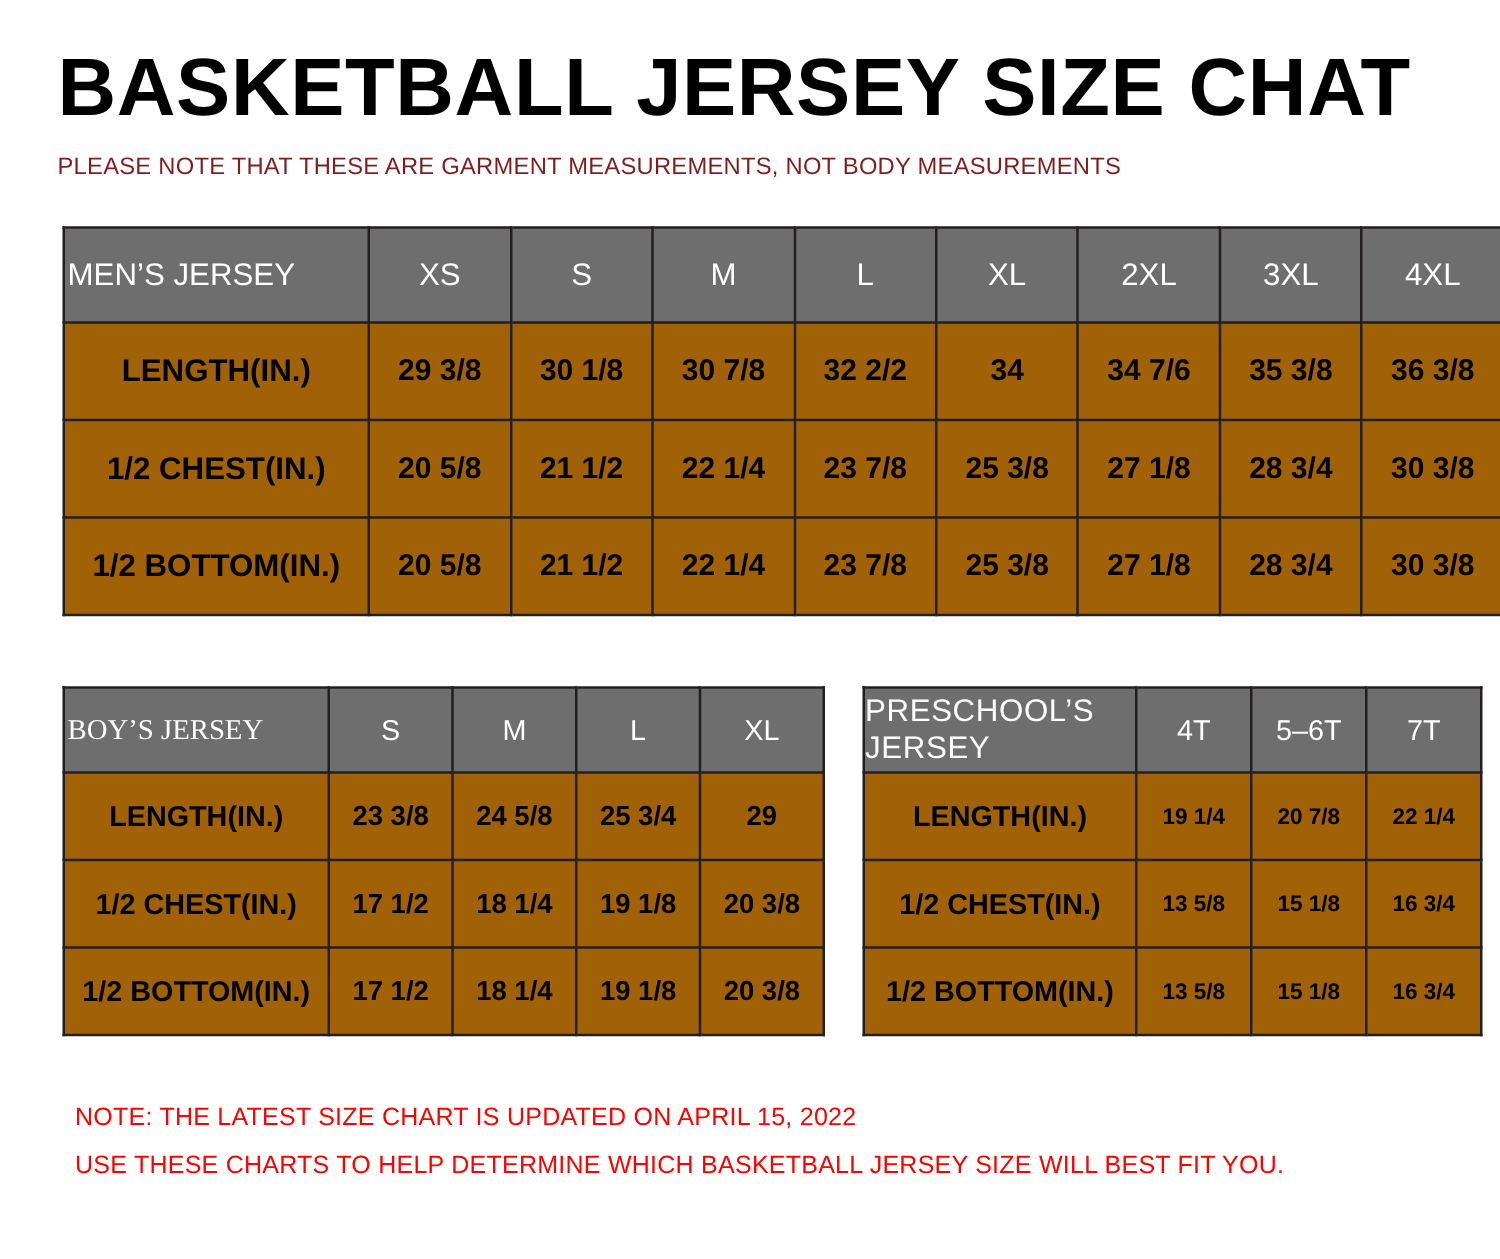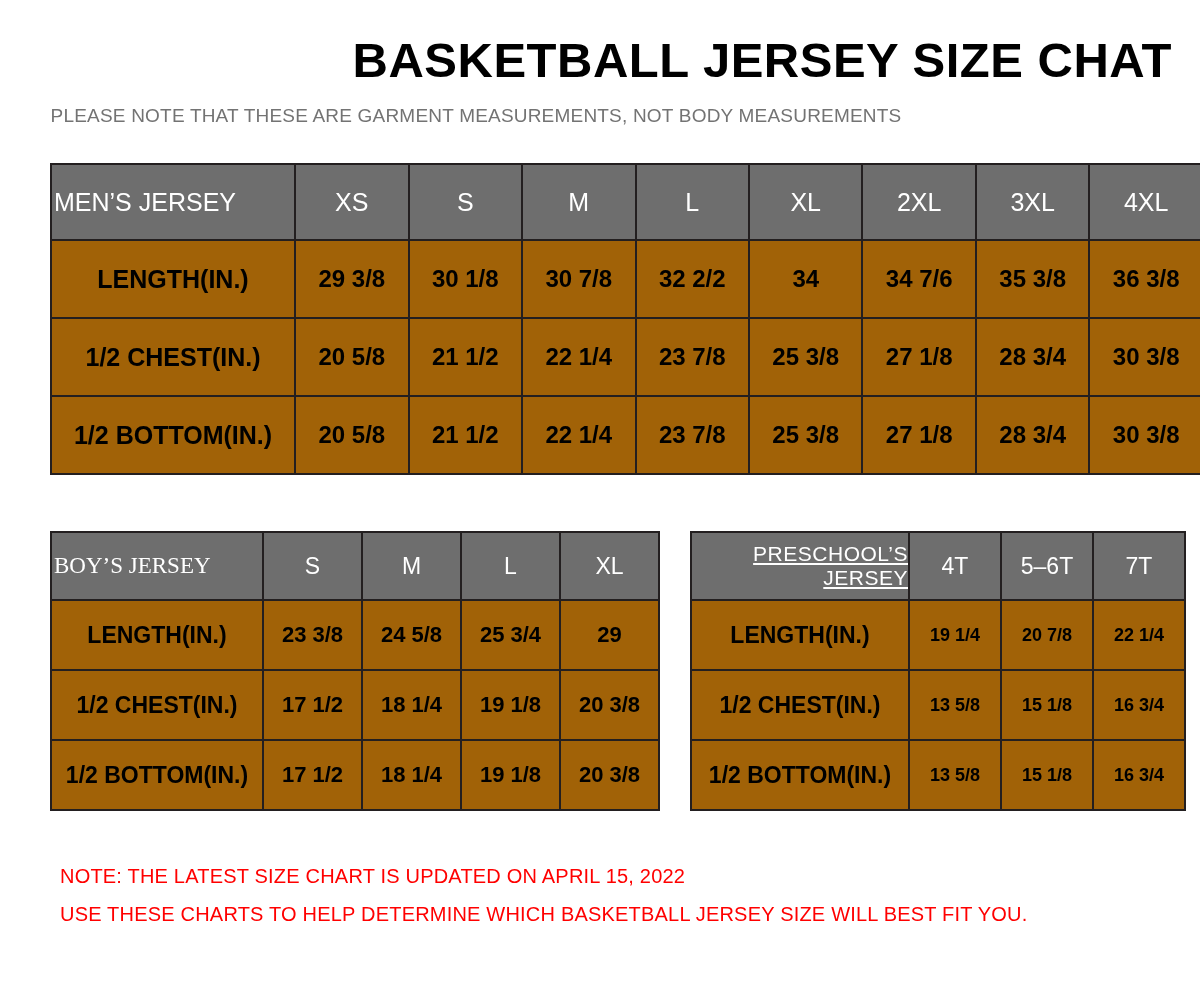--- a/index.html
+++ b/index.html
@@ -16,36 +16,34 @@
     overflow: hidden;
   }
   .page {
     position: relative;
     width: 1200px;
     height: 1007px;
     box-sizing: border-box;
     padding: 22px 28px 0 28px;
   }
   .title {
-    font-size: 49px;
+    font-size: 65px;
     font-weight: bold;
     letter-spacing: 0.5px;
     line-height: 1.1;
     margin: 12px 0 0 18px;
     color: #000;
-    text-align: right;
   }
   .note-top {
-    color: #737373;
+    color: #7f1d1d;
     font-size: 19px;
     line-height: 1.45;
     margin: 14px 0 0 18px;
     max-width: 860px;
     letter-spacing: 0.2px;
-    text-align: center;
   }
 
   table {
     border-collapse: collapse;
     table-layout: fixed;
   }
   td, th {
     border: 2px solid #231f20;
     text-align: center;
     vertical-align: middle;
@@ -95,21 +93,21 @@
   #boys-table col.cx { width: 99px; }
   #boys-table .hdr-row td { height: 66px; font-size: 23px; }
   #boys-table .hdr-row td.rowlabel-head { font-size: 23px; font-family: Liberation Serif, serif; }
   #boys-table .body-row td { height: 68px; font-size: 22px; }
   #boys-table .body-row td.rowlabel { font-size: 23px; }
 
   #pre-table { width: 494px; }
   #pre-table col.c0 { width: 218px; }
   #pre-table col.cx { width: 92px; }
   #pre-table .hdr-row td { height: 66px; font-size: 23px; }
-  #pre-table .hdr-row td.rowlabel-head { font-size: 21px; letter-spacing: 0.5px; text-align: right; padding-left: 0; text-decoration: underline; }
+  #pre-table .hdr-row td.rowlabel-head { font-size: 25px; letter-spacing: 0.5px; text-align: left; padding-left: 0; }
   #pre-table .body-row td { height: 68px; font-size: 18px; }
   #pre-table .body-row td.rowlabel { font-size: 23px; }
 
   .notes-bottom {
     color: #ff0000;
     font-size: 20px;
     margin: 46px 0 0 32px;
     line-height: 1.9;
     letter-spacing: 0.2px;
   }

